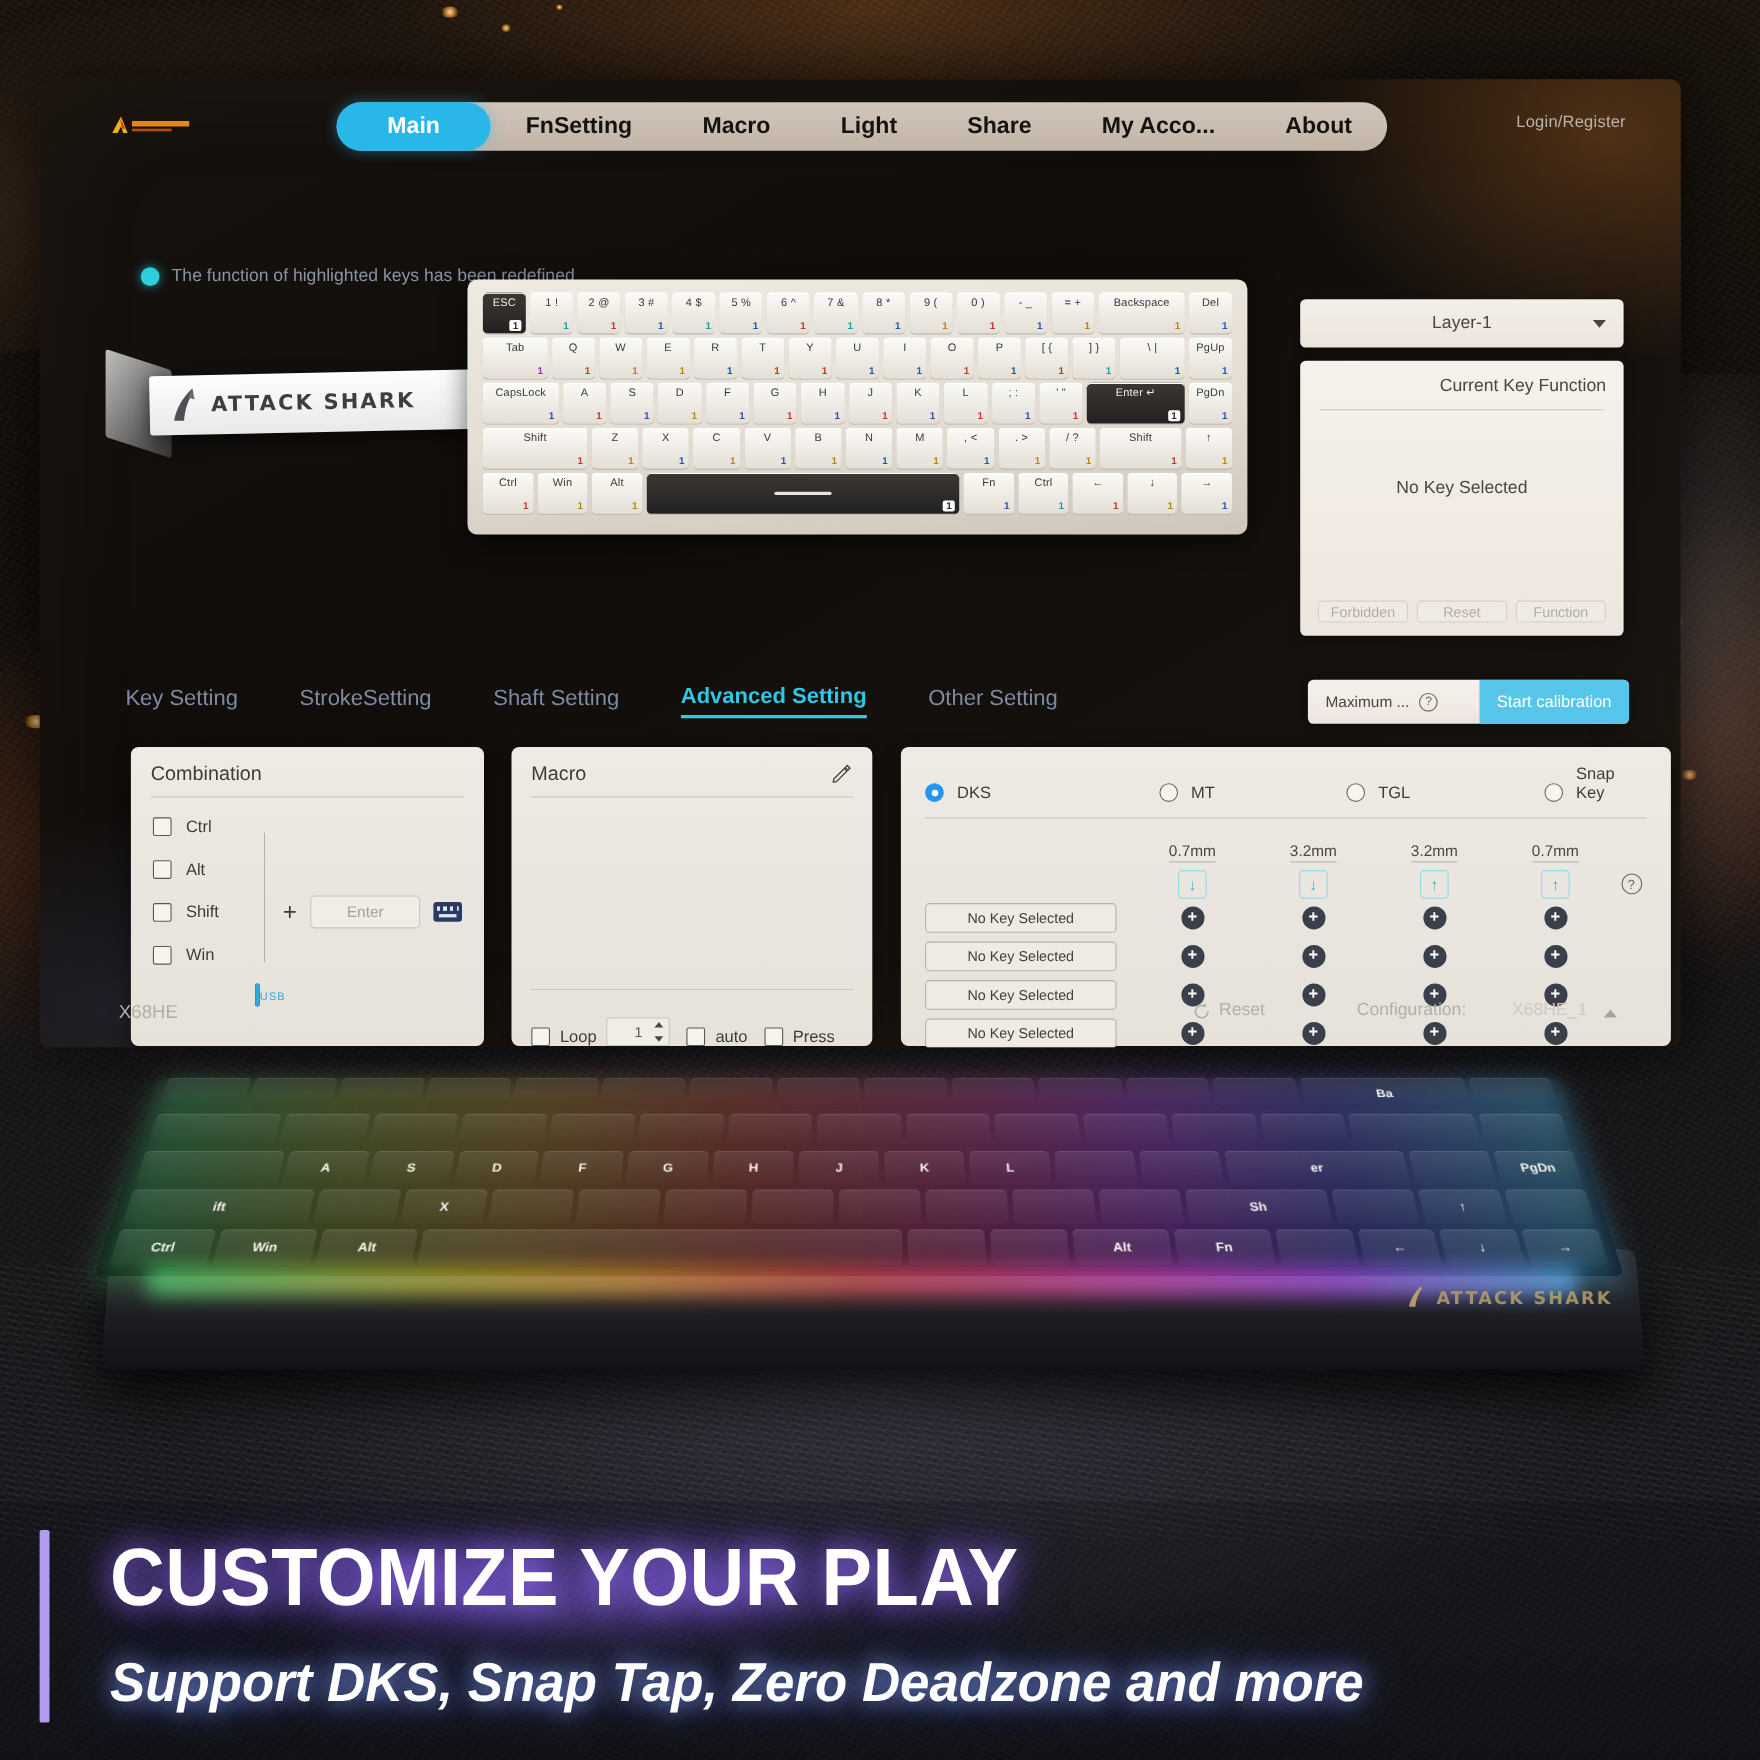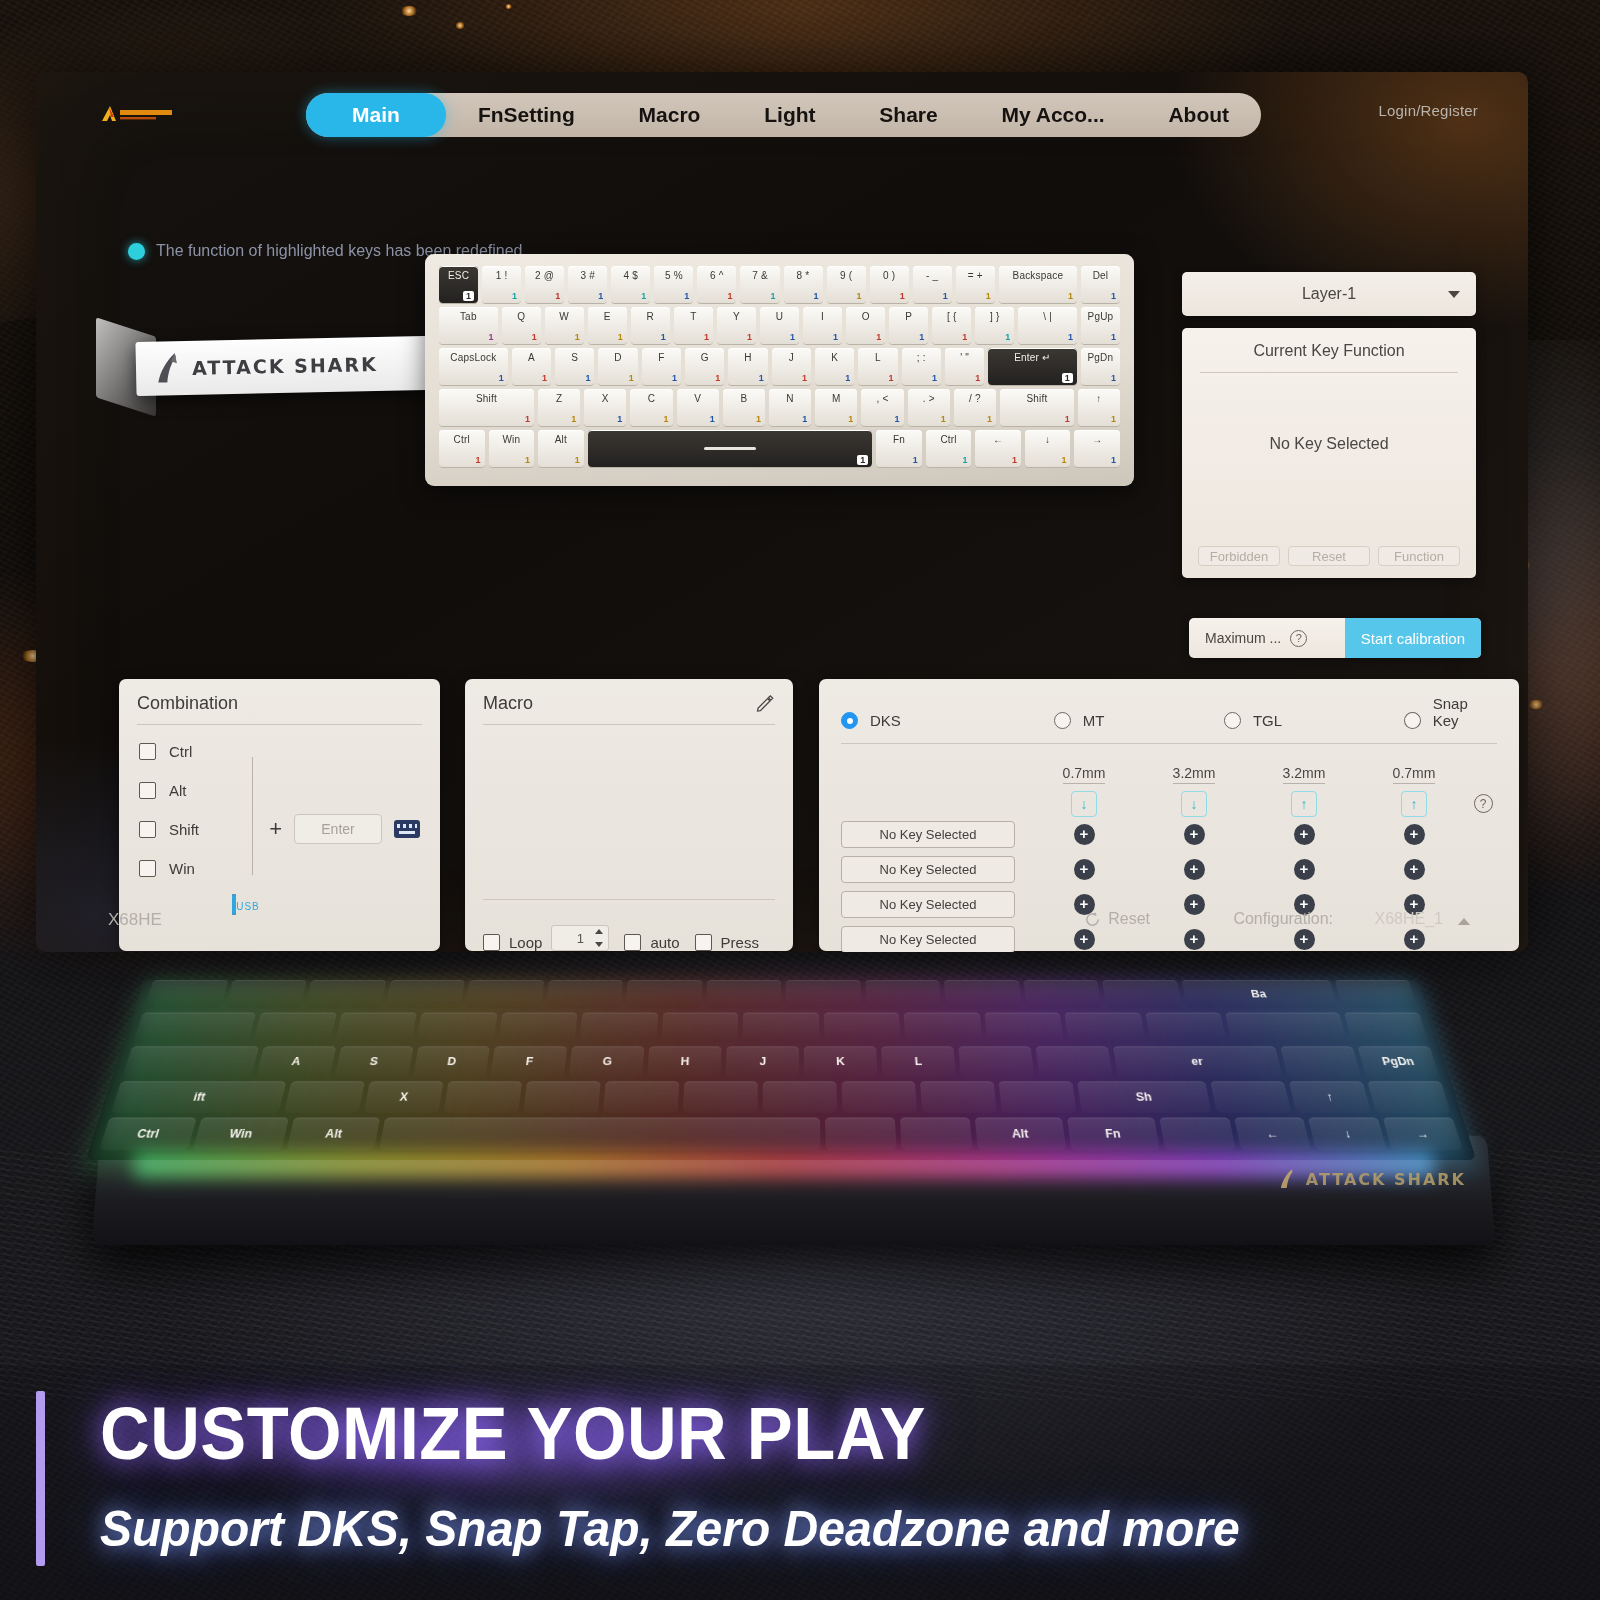--- a/index.html
+++ b/index.html
@@ -161,21 +161,21 @@
   .layersel span { font-size:16px; color:#4a4641; }
   .layersel .caret { position:absolute; right:16px; width:0;height:0;
     border-left:6px solid transparent;border-right:6px solid transparent;border-top:7px solid #4a4641; }
 
   .keyfunc {
     position:absolute; left:1146px; top:256px; width:294px; height:250px;
     background:linear-gradient(#f6f1eb,#ece6de); border-radius:5px;
     box-shadow:0 2px 10px rgba(0,0,0,.4);
     padding:14px 16px;
   }
-  .keyfunc .ttl { text-align:center; font-size:16px; color:#4a4641; }
+  .keyfunc .ttl { text-align:right; font-size:16px; color:#4a4641; }
   .keyfunc hr { border:none; border-top:1px solid #cfc8bf; margin:12px 2px 0; }
   .keyfunc .nokey { text-align:center; font-size:16px; color:#4a4641; margin-top:62px; }
   .keyfunc .btns { position:absolute; left:16px; right:16px; bottom:12px;
     display:flex; gap:8px; }
   .keyfunc .btns button {
     flex:1; height:20px; border:1px solid #d6cfc6; border-radius:4px;
     background:#efeae3; color:#b4ada4; font-size:13px; cursor:pointer;
     font-family:"Liberation Sans", sans-serif;
   }
 
@@ -213,21 +213,21 @@
   .pcomb { left:83px; top:607px; width:321px; height:272px; }
   .comb-body { display:flex; padding:18px 20px 0; }
   .comb-checks { width:118px; }
   .chk { display:flex; align-items:center; gap:13px; margin-bottom:22px; cursor:pointer; }
   .chk .box { width:17px;height:17px;border:1.4px solid #5d5851;border-radius:2px;background:#f7f4ef; }
   .chk .t { font-size:15px; color:#3f3b37; }
   .comb-div { width:1px; background:#b9b2a9; margin:14px 0 40px; height:118px; }
   .comb-right { flex:1; display:flex; align-items:center; gap:12px; padding-left:16px; }
   .comb-right .plus { font-size:22px; color:#3f3b37; }
   .comb-input {
-    width:88px;height:30px;border:1px solid #cdc6bd;border-radius:4px;background:#f0ece6;
+    width:100px;height:30px;border:1px solid #cdc6bd;border-radius:4px;background:#f0ece6;
     display:flex;align-items:center;justify-content:center;font-size:14px;color:#a8a199;cursor:text;
   }
   .kbicon { width:26px;height:18px;background:#2b3a63;border-radius:3px;position:relative;cursor:pointer; }
   .kbicon:before{content:"";position:absolute;left:3px;top:4px;right:3px;height:4px;
     background:repeating-linear-gradient(90deg,#dfe6f5 0 3px,transparent 3px 6px);}
   .kbicon:after{content:"";position:absolute;left:5px;bottom:4px;right:5px;height:3px;background:#dfe6f5;}
 
   .pmacro { left:429px; top:607px; width:328px; height:272px; }
   .pencil { position:absolute; right:18px; top:14px; cursor:pointer; }
   .macro-area { position:absolute; left:18px; right:18px; top:56px; bottom:56px; cursor:text; }
@@ -707,20 +707,27 @@
     <div class="ttl">Current Key Function</div>
     <hr>
     <div class="nokey">No Key Selected</div>
     <div class="btns">
       <button>Forbidden</button>
       <button>Reset</button>
       <button>Function</button>
     </div>
   </div>
 
+  <div class="settabs">
+    <div class="st">Key Setting</div>
+    <div class="st">StrokeSetting</div>
+    <div class="st">Shaft Setting</div>
+    <div class="st active">Advanced Setting</div>
+    <div class="st">Other Setting</div>
+  </div>
 
   <div class="calib">
     <span class="lbl">Maximum ...</span>
     <span class="q">?</span>
     <span class="go">Start calibration</span>
   </div>
 
   <div class="panel pcomb">
     <div class="phead">Combination</div>
     <div class="prule"></div>

